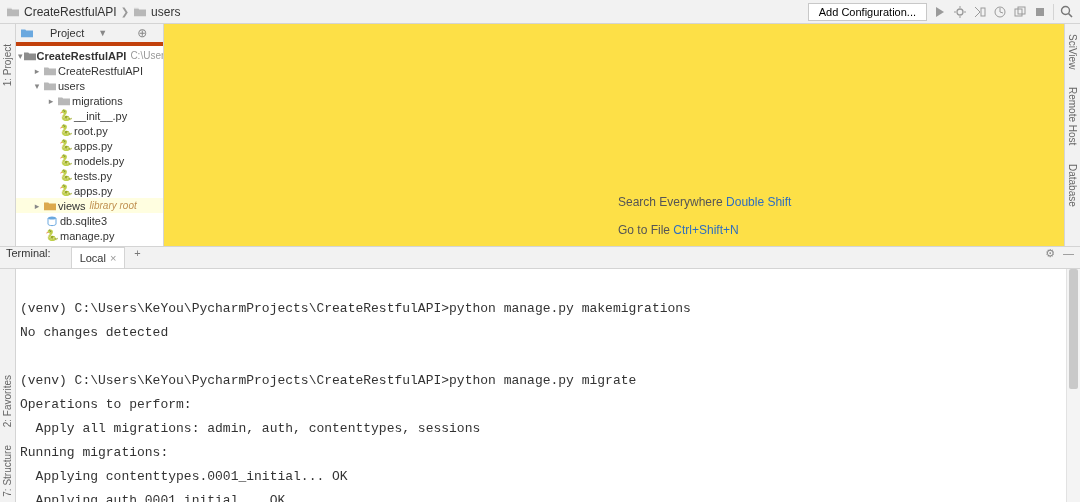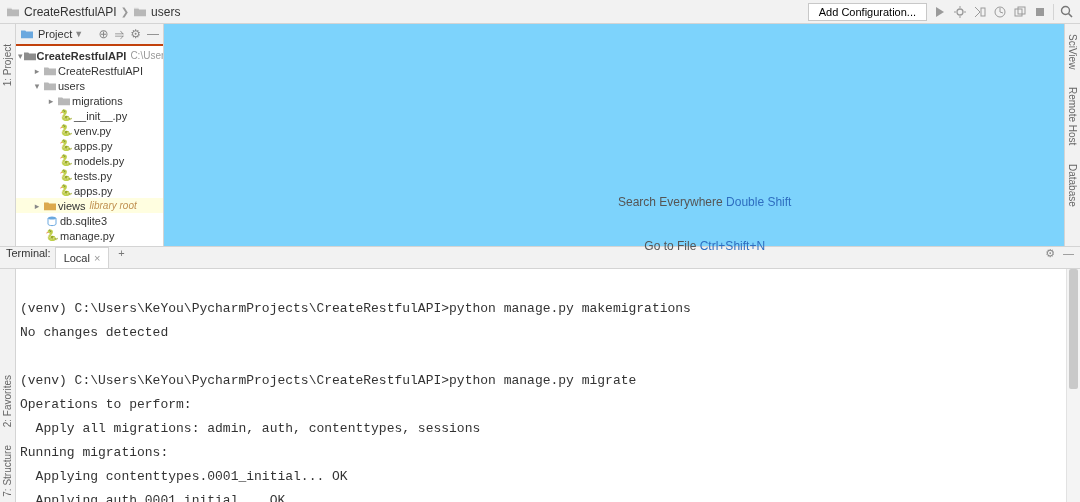--- a/index.html
+++ b/index.html
@@ -12,37 +12,37 @@
   .folder-small { width: 14px; height: 12px; display: inline-block; }
   .rangle { color: #999; font-size: 10px; }
 
   .main { display: flex; height: 222px; }
   .gutter-left { width: 16px; background: #f2f2f2; border-right: 1px solid #d4d4d4; display: flex; flex-direction: column; align-items: center; padding-top: 20px; }
   .gutter-left .vlabel { writing-mode: vertical-rl; transform: rotate(180deg); font-size: 10px; color: #666; cursor: pointer; text-decoration: underline dotted transparent; }
   .gutter-right { width: 16px; background: #f2f2f2; border-left: 1px solid #d4d4d4; display: flex; flex-direction: column; align-items: center; padding-top: 10px; gap: 18px; }
   .gutter-right .vlabel { writing-mode: vertical-rl; font-size: 10px; color: #666; cursor: pointer; }
 
   .project-tool { width: 148px; background: #fff; border-right: 1px solid #d4d4d4; display: flex; flex-direction: column; }
-  .tool-header { height: 22px; background: #f2f2f2; border-bottom: 2px solid #c2410c; display: flex; align-items: center; padding: 0 4px; font-size: 11px; }
+  .tool-header { height: 22px; background: #f2f2f2; border-bottom: 4px solid #c2410c; display: flex; align-items: center; padding: 0 4px; font-size: 11px; gap: 12px; }
   .tool-header .spacer { flex: 1; }
   .tool-header .hicon { margin-left: 6px; color: #888; cursor: pointer; font-size: 12px; }
   .tree { flex: 1; overflow: hidden; font-size: 11px; padding-top: 2px; }
   .trow { display: flex; align-items: center; height: 15px; white-space: nowrap; cursor: pointer; }
   .trow .arr { width: 10px; text-align: center; color: #888; font-size: 9px; }
   .trow .ic { width: 16px; display: inline-flex; justify-content: center; }
   .trow.hl { background: #fffee0; }
   .trow .muted { color: #999; margin-left: 4px; font-size: 10px; }
 
-  .editor { flex: 1; background: #7dd3fc; position: relative; padding-left: 32px; }
+  .editor { flex: 1; background: #fde047; position: relative; padding-left: 32px; }
   .hints { position: absolute; left: 454px; top: 166px; color: #555; font-size: 12px; line-height: 24px; }
   .hints .link { color: #2e6ec0; }
 
   .bottom { border-top: 1px solid #d4d4d4; }
   .bottom-tabs { height: 22px; background: #f2f2f2; display: flex; padding: 0 6px; font-size: 11px; border-bottom: 1px solid #d4d4d4; }
-  .bottom-tabs .tab { padding: 2px 8px; background: #fff; border: 1px solid #d4d4d4; border-bottom: none; margin-left: 4px; display: flex; align-items: center; gap: 4px; cursor: pointer; }
+  .bottom-tabs .tab { padding: 2px 8px; background: #fff; border: 1px solid #d4d4d4; border-bottom: none; margin-left: 20px; display: flex; align-items: center; gap: 4px; cursor: pointer; }
   .bottom-tabs .plus { width: 16px; text-align: center; color: #777; cursor: pointer; margin-left: 4px; }
   .bottom-tabs .right { margin-left: auto; display: flex; gap: 8px; color: #888; }
   .term-wrap { display: flex; height: 234px; }
   .gutter-left2 { width: 16px; background: #f2f2f2; border-right: 1px solid #d4d4d4; display: flex; flex-direction: column; align-items: center; justify-content: flex-end; padding-bottom: 6px; gap: 18px; }
   .gutter-left2 .vlabel { writing-mode: vertical-rl; transform: rotate(180deg); font-size: 10px; color: #666; cursor: pointer; }
   .terminal { flex: 1; background: #fff; font-family: "NSimSun","SimSun","Courier New",monospace; font-size: 13px; line-height: 24px; padding: 4px 4px 0 4px; white-space: pre; color: #333; overflow: hidden; }
   .scrollbar-track { width: 14px; background: #f4f4f4; border-left: 1px solid #e2e2e2; position: relative; }
   .scrollbar-thumb { position: absolute; left: 2px; right: 2px; top: 0; height: 120px; background: #c9c9c9; border-radius: 2px; cursor: pointer; }
 
   svg { display: block; }
@@ -175,21 +175,21 @@
             </svg>
           </span>
           <span>migrations</span>
         </div>
       <div class="trow" style="padding-left:42px;">
           <span class="ic">🐍</span>
           <span>__init__.py</span>
         </div>
       <div class="trow" style="padding-left:42px;">
           <span class="ic">🐍</span>
-          <span>venv.py</span>
+          <span>root.py</span>
         </div>
       <div class="trow" style="padding-left:42px;">
           <span class="ic">🐍</span>
           <span>apps.py</span>
         </div>
       <div class="trow" style="padding-left:42px;">
           <span class="ic">🐍</span>
           <span>models.py</span>
         </div>
       <div class="trow" style="padding-left:42px;">
@@ -233,21 +233,21 @@
             </svg>
           </span>
           <span>External Libraries</span>
         </div>
     </div>
   </div>
 
   <div class="editor">
     <div class="hints">
       <div><span>Search Everywhere </span><span class="link">Double Shift</span></div>
-      <div style="margin-top:20px;text-align:center;"><span>Go to File </span><span class="link">Ctrl+Shift+N</span></div>
+      <div style="margin-top:4px;"><span>Go to File </span><span class="link">Ctrl+Shift+N</span></div>
     </div>
   </div>
 
   <div class="gutter-right">
     <span class="vlabel">SciView</span>
     <span class="vlabel">Remote Host</span>
     <span class="vlabel">Database</span>
   </div>
 </div>
 

